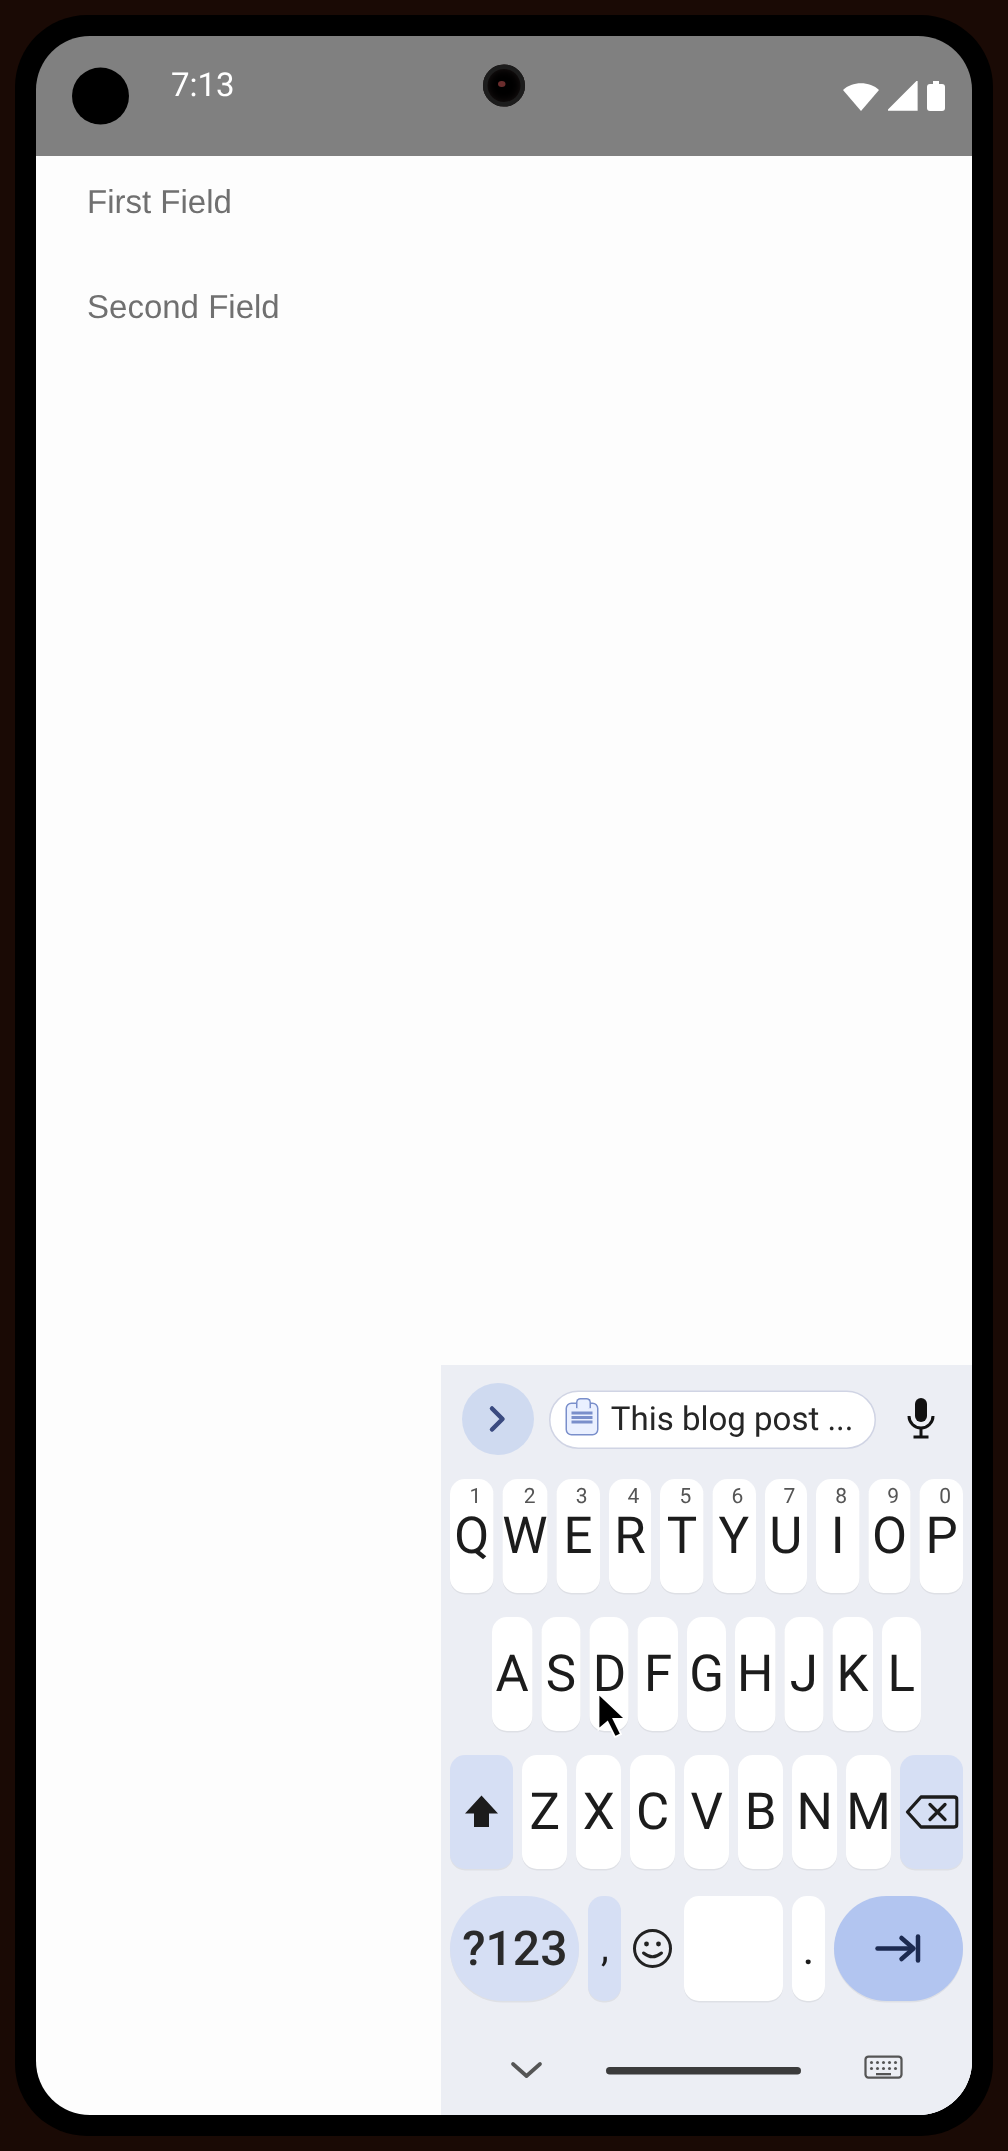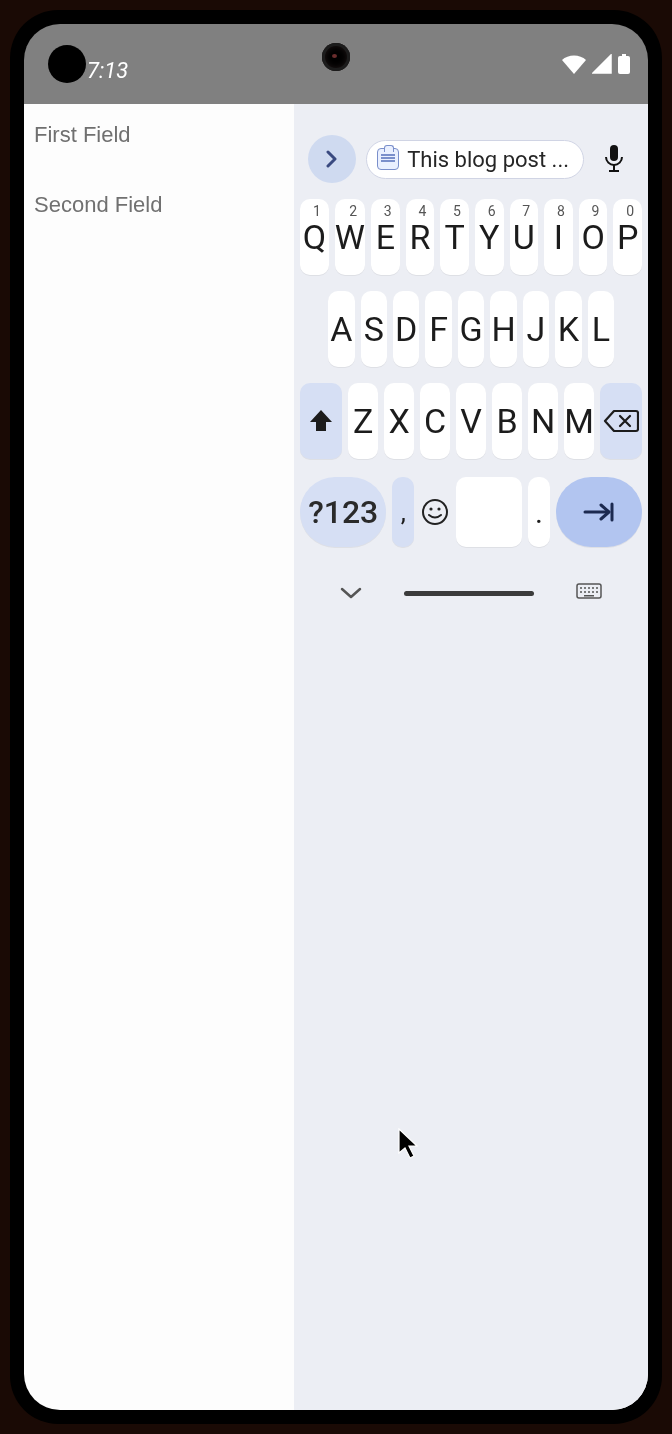--- a/index.html
+++ b/index.html
@@ -48,55 +48,56 @@
   
   .status-bar {
     height: 80px;
     background: #808080;
     display: flex;
     align-items: center;
     justify-content: space-between;
     padding: 0 18px 0 24px;
     color: #fff;
   }
-  .status-left { display: flex; align-items: flex-end; gap: 1px; font-style: italic; }
+  .status-left { display: flex; align-items: flex-start; gap: 28px; }
   .profile-dot {
     width: 38px; height: 38px; background:#000; border-radius:50%;
   }
   .status-time { font-size: 22px; font-weight: 400; }
   .status-right { display: flex; align-items:center; gap: 6px; }
   .status-right svg { display:block; }
 
   
   .app-content {
     background: #fdfdfd;
     height: calc(100% - 80px);
     display:flex;
-    flex-direction:row;
+    flex-direction:column;
+    align-items:flex-end;
   }
   .fields {
     flex: 1;
     padding: 10px 10px;
   }
   .field-input {
     width: 100%;
     border: none;
     outline: none;
     background: transparent;
     font-size: 22px;
     color: #000;
     padding: 8px 0;
     margin-bottom: 28px;
   }
   .field-input::placeholder { color: #707070; }
 
   
   .keyboard {
     background: #eceef4;
-    padding-top: 23px;
+    padding-top: 4px;
   }
   .sugg-strip {
     display:flex;
     align-items:center;
     height: 64px;
     padding: 0 14px;
     gap: 10px;
   }
   .expand-chip {
     width: 48px; height: 48px;

